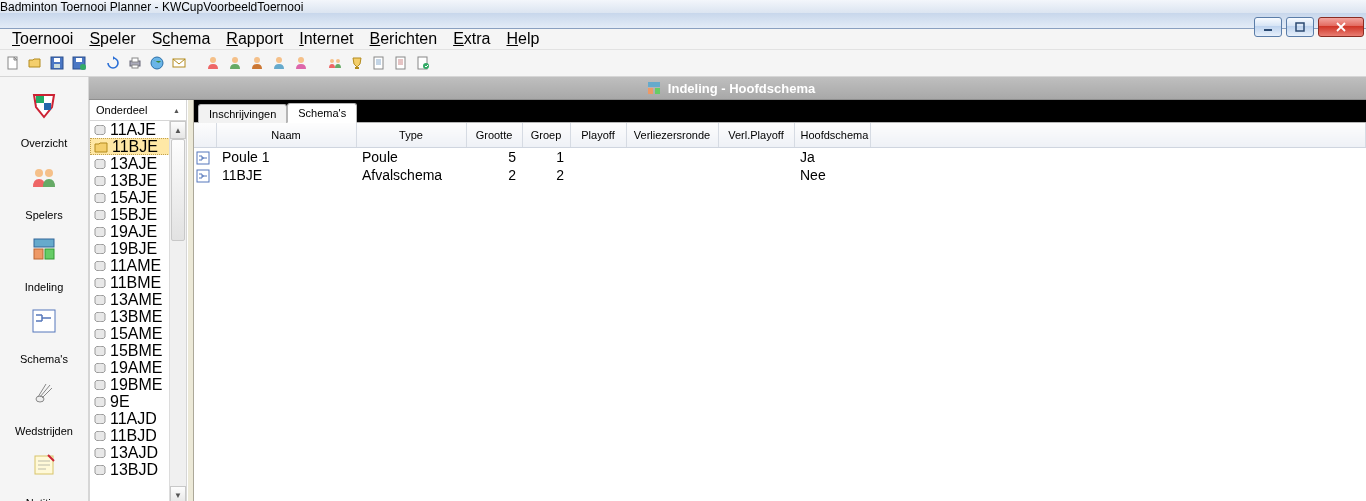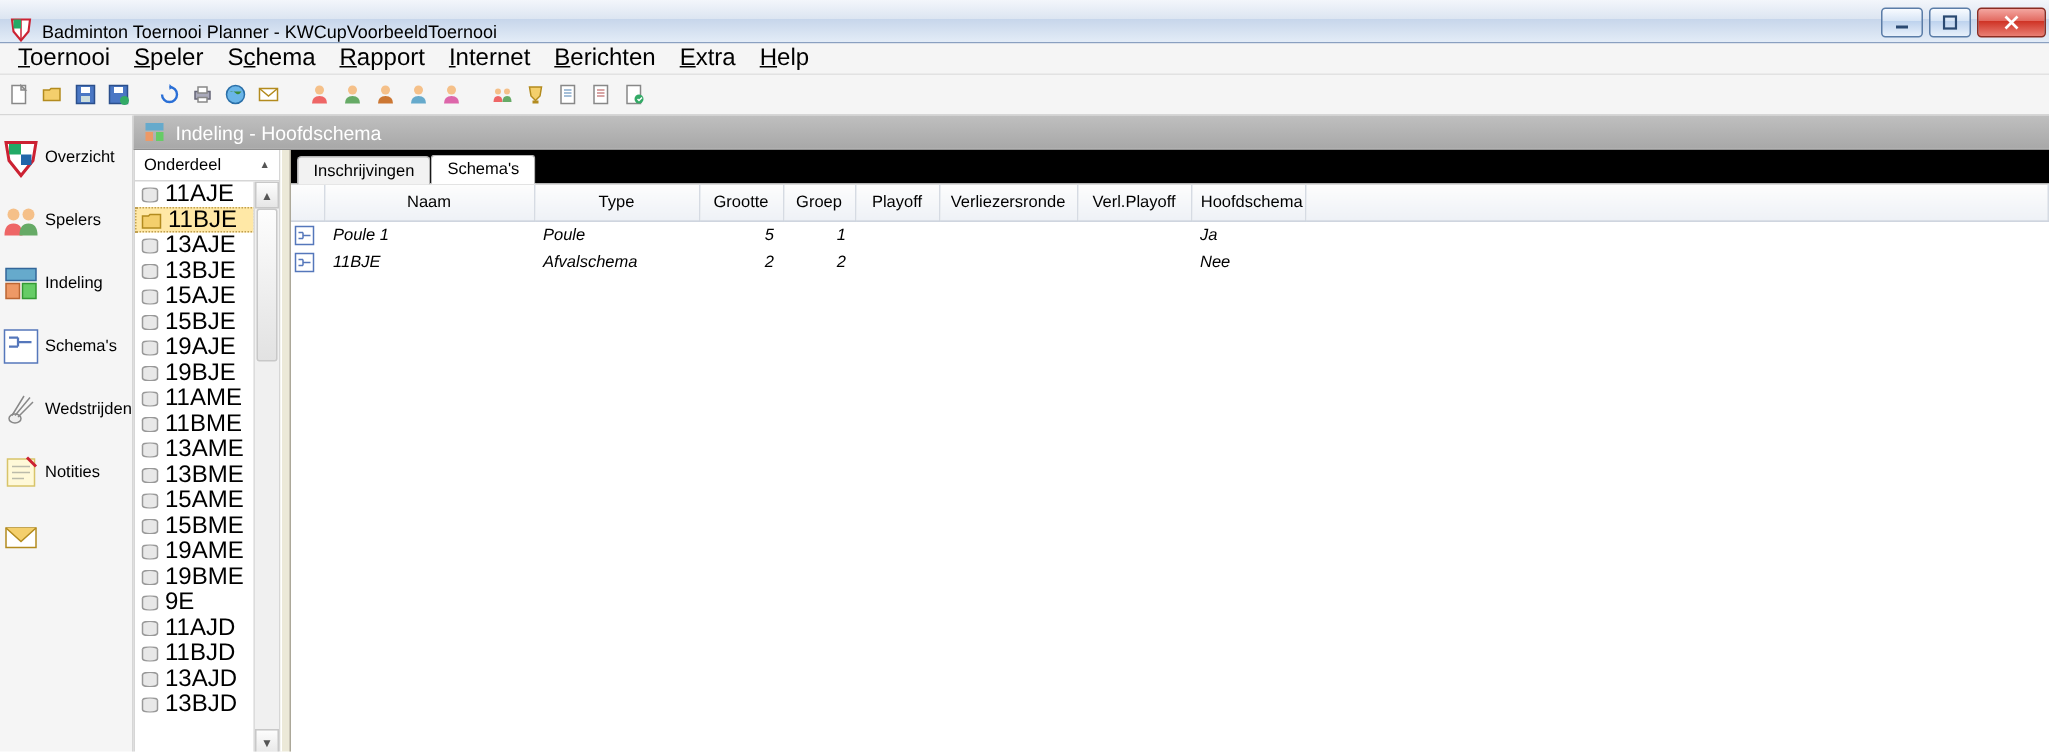--- a/index.html
+++ b/index.html
@@ -1,42 +1,42 @@
 <!DOCTYPE html>
 <html><head>
 <meta charset="utf-8">
 <style>
   html,body{margin:0;padding:0;font-family:"Segoe UI",Tahoma,sans-serif;font-size:11px;color:#000;background:#fff;width:1366px;height:501px;overflow:hidden;}
   
-  .titlebar{height:28px;background:linear-gradient(#f3f6fb,#dce5f1 45%,#c7d6eb 46%,#e3ecf7);display:flex;align-items:flex-end;border-bottom:1px solid #8aa0c0;}
+  .titlebar{height:28px;background:linear-gradient(#f3f6fb,#dce5f1 45%,#c7d6eb 46%,#e3ecf7);display:flex;align-items:flex-start;border-bottom:1px solid #8aa0c0;flex-direction:column;}
   .titlebar .app-icon{width:16px;height:16px;margin:0 6px;}
   .titlebar .title{flex:0 0 auto;font-size:12px;color:#000;}
   .titlebar .bg-title{flex:1;text-align:center;color:#b8c4d6;font-size:12px;pointer-events:none;}
   .win-btns{display:flex;margin-left:auto;}
   .win-btn{height:20px;display:flex;align-items:center;justify-content:center;border:1px solid #5b7da8;border-radius:3px;margin:3px 2px;background:linear-gradient(#f8fbff,#d6e4f5 45%,#bed3ee 46%,#e7f0fb);box-sizing:border-box;}
   .win-btn.min,.win-btn.max{width:28px;}
   .win-btn.close{width:46px;background:linear-gradient(#f3a6a0,#e2685e 45%,#cf3426 46%,#e97e73);border-color:#8a2c22;color:#fff;}
   
   .menubar{height:20px;background:#f5f5f5;border-bottom:1px solid #e2e2e2;display:flex;align-items:center;padding-left:4px;gap:0;}
   .menu-item{padding:2px 8px;font-size:16px;}
   .menu-item u{text-decoration:underline;}
   
   .toolbar{height:26px;background:#f5f5f5;border-bottom:1px solid #d6d6d6;display:flex;align-items:center;padding-left:4px;gap:4px;}
   .tool-btn{width:18px;height:18px;display:flex;align-items:center;justify-content:center;}
   .tool-sep{width:8px;}
   
   .body{display:flex;height:calc(501px - 28px - 20px - 26px);}
   
   .leftnav{width:88px;background:#f5f5f5;border-right:1px solid #d6d6d6;padding-top:10px;display:flex;flex-direction:column;align-items:center;gap:6px;overflow:hidden;}
-  .nav-item{display:flex;flex-direction:row;align-items:center;gap:2px;width:100%;padding:4px 0;}
+  .nav-item{display:flex;flex-direction:column;align-items:center;gap:18px;width:100%;padding:4px 0;}
   .nav-item .nav-icon{width:28px;height:28px;}
   .nav-item .nav-label{font-size:11px;}
   
   .main{flex:1;display:flex;flex-direction:column;}
-  .main-header{height:22px;background:linear-gradient(#bfbfbf,#a8a8a8);border-bottom:1px solid #8e8e8e;display:flex;align-items:center;padding-left:6px;color:#fff;font-size:13px;font-weight:normal;gap:6px;}
+  .main-header{height:22px;background:linear-gradient(#bfbfbf,#a8a8a8);border-bottom:1px solid #8e8e8e;display:flex;align-items:center;padding-left:6px;color:#fff;font-size:13px;font-weight:bold;gap:6px;justify-content:center;}
   .main-header .hdr-icon{width:16px;height:16px;}
   .content{flex:1;display:flex;min-height:0;}
   
   .listpanel{width:96px;display:flex;flex-direction:column;border-right:1px solid #d6d6d6;border-left:1px solid #d6d6d6;}
   .listpanel-head{height:20px;border-bottom:1px solid #d6d6d6;display:flex;align-items:center;padding-left:6px;background:#fff;font-size:11px;position:relative;}
   .listpanel-head::after{content:"▲";position:absolute;right:6px;font-size:7px;color:#555;}
   .listpanel-body{flex:1;overflow:hidden;position:relative;}
   .list-inner{position:absolute;inset:0;right:16px;overflow:hidden;}
   .list-row{height:17px;display:flex;align-items:center;padding-left:4px;gap:4px;font-size:16px;white-space:nowrap;}
   .list-row.sel{background:#ffe8a6;border:1px dotted #c0a050;box-sizing:border-box;padding-left:3px;}
@@ -49,21 +49,21 @@
   .splitter{width:5px;background:#ece9d8;border-left:1px solid #fff;border-right:1px solid #aca899;}
   
   .tabarea{flex:1;display:flex;flex-direction:column;}
   .tabs{height:22px;display:flex;align-items:flex-end;padding-left:4px;background:#000000;}
   .tab{padding:3px 10px;border:1px solid #b5b5b5;border-bottom:none;background:#f2f2f2;font-size:11px;margin-right:0px;border-top-left-radius:3px;border-top-right-radius:3px;position:relative;top:1px;}
   .tab.active{background:#fff;border-bottom:1px solid #fff;z-index:2;}
   .tabpage{flex:1;border-top:1px solid #b5b5b5;background:#fff;display:flex;flex-direction:column;overflow:hidden;}
   .table-wrap{flex:1;overflow:hidden;}
   table.grid{width:100%;border-collapse:collapse;table-layout:fixed;}
   table.grid th{background:linear-gradient(#fdfdfd,#eef1f6);border-right:1px solid #d6dbe3;border-bottom:1px solid #cfd5df;font-weight:normal;text-align:center;padding:3px 6px;font-size:11px;height:18px;white-space:nowrap;overflow:hidden;}
-  table.grid td{padding:1px 6px;font-size:11px;height:16px;white-space:nowrap;overflow:hidden;font-style:italic;}
+  table.grid td{padding:1px 6px;font-size:14px;height:16px;white-space:nowrap;overflow:hidden;}
   table.grid td.ico{width:18px;padding:0 2px;}
   .row-icon{width:14px;height:14px;display:inline-block;vertical-align:middle;}
   .num{text-align:right;padding-right:14px;}
 </style>
 </head>
 <body>
 
 <div class="titlebar">
   <svg class="app-icon" viewBox="0 0 16 16">
       <path d="M2 1 L14 1 L13 9 Q8 15 8 15 Q3 9 3 9 Z" fill="#fff" stroke="#c23" stroke-width="1.4"></path>

